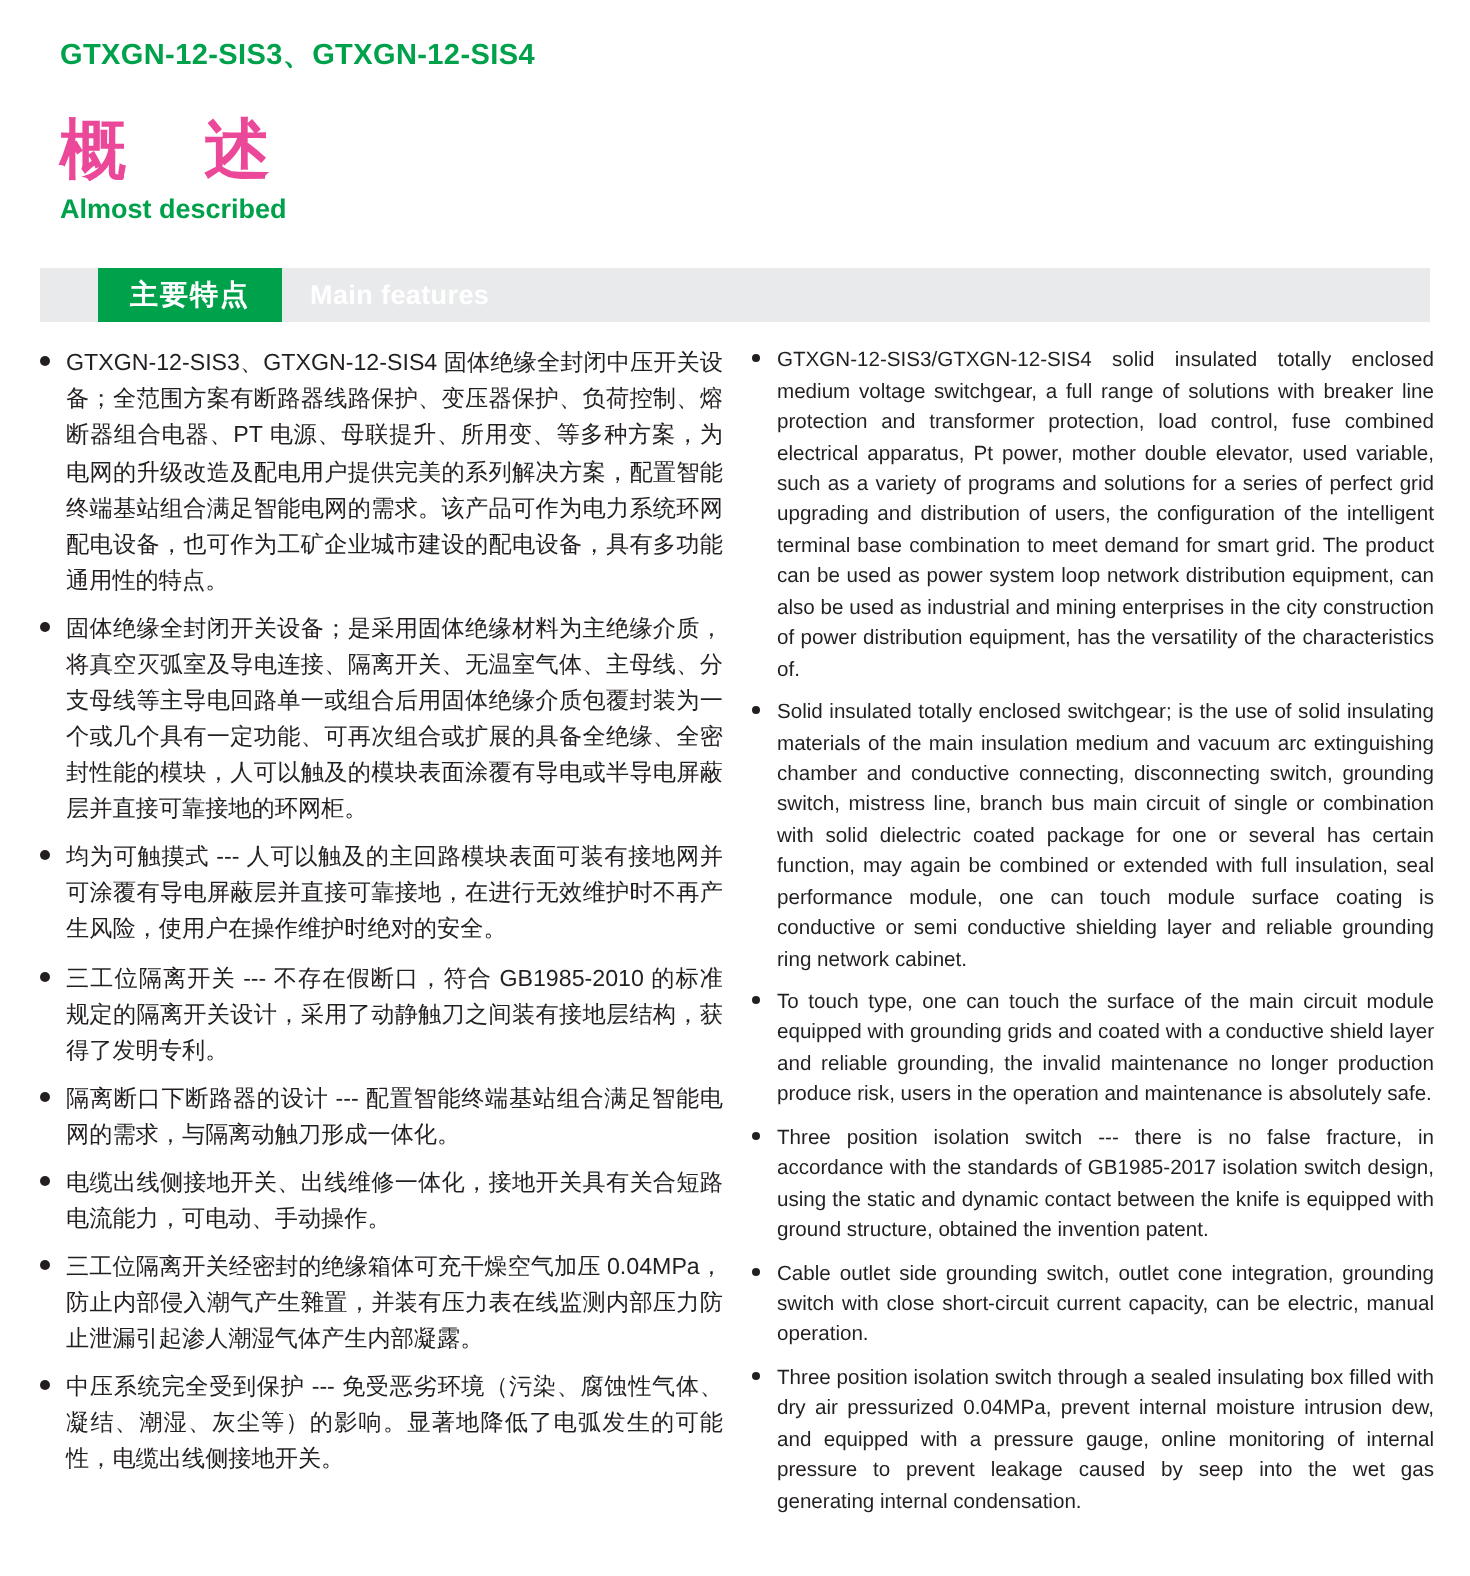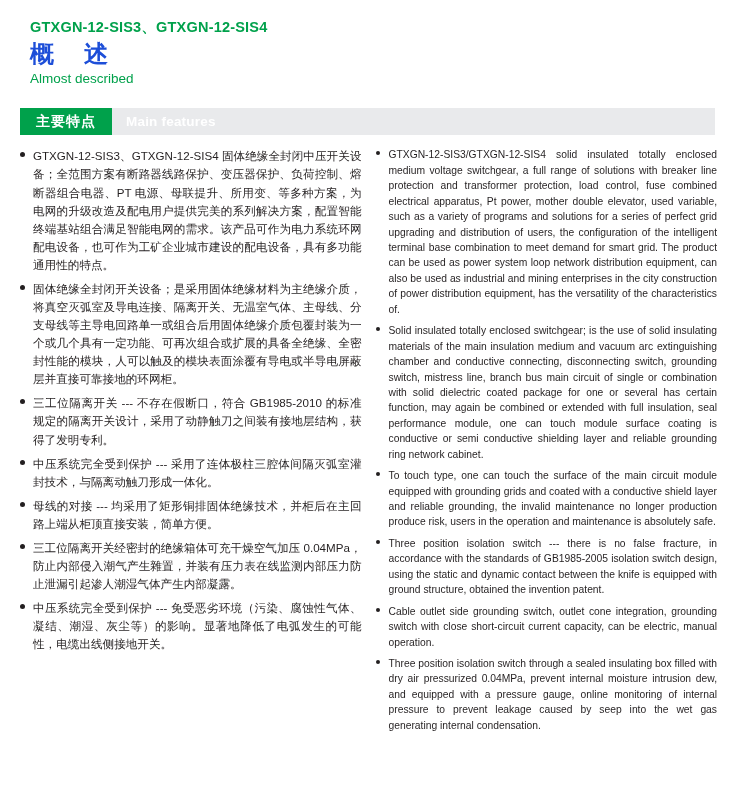--- a/index.html
+++ b/index.html
@@ -25,30 +25,30 @@
   .header {
     padding: 18px 0 0 30px;
   }
   .model-line {
     font-size: 14.5px;
     font-weight: bold;
     color: #00a14b;
     letter-spacing: 0.2px;
   }
   .title-cn {
-    font-size: 24px;
+    font-size: 33px;
     font-weight: bold;
-    color: #1d4ed8;
-    margin-top: 4px;
+    color: #ec4899;
+    margin-top: 20px;
     letter-spacing: 3px;
     line-height: 1.1;
   }
   .title-en {
     font-size: 13.5px;
-    font-weight: normal;
+    font-weight: bold;
     color: #00a14b;
     margin-top: 4px;
   }
   
   .section-bar {
     margin: 22px 20px 0 20px;
     height: 27px;
     background: #e9eaec;
     display: flex;
     align-items: stretch;
@@ -56,20 +56,21 @@
   }
   .section-bar .tab-cn {
     background: #00a14b;
     color: #ffffff;
     font-size: 14px;
     font-weight: bold;
     padding: 0 16px;
     display: flex;
     align-items: center;
     letter-spacing: 1px;
+    margin-left: 29px;
   }
   .section-bar .tab-en {
     color: #ffffff;
     font-size: 13.5px;
     font-weight: bold;
     padding: 0 14px;
     display: flex;
     align-items: center;
     letter-spacing: 0.2px;
   }
@@ -134,34 +135,35 @@
   <div class="section-bar">
     <div class="tab-cn">主要特点</div>
     <div class="tab-en">Main features</div>
   </div>
 
   <div class="columns">
     <div class="col col-cn">
       <ul class="bullets">
         <li>GTXGN-12-SIS3、GTXGN-12-SIS4 固体绝缘全封闭中压开关设备；全范围方案有断路器线路保护、变压器保护、负荷控制、熔断器组合电器、PT 电源、母联提升、所用变、等多种方案，为电网的升级改造及配电用户提供完美的系列解决方案，配置智能终端基站组合满足智能电网的需求。该产品可作为电力系统环网配电设备，也可作为工矿企业城市建设的配电设备，具有多功能通用性的特点。</li>
         <li>固体绝缘全封闭开关设备；是采用固体绝缘材料为主绝缘介质，将真空灭弧室及导电连接、隔离开关、无温室气体、主母线、分支母线等主导电回路单一或组合后用固体绝缘介质包覆封装为一个或几个具有一定功能、可再次组合或扩展的具备全绝缘、全密封性能的模块，人可以触及的模块表面涂覆有导电或半导电屏蔽层并直接可靠接地的环网柜。</li>
+        <li>均为可触摸式 --- 人可以触及的主回路模块表面可装有接地网并可涂覆有导电屏蔽层并直接可靠接地，在进行无效维护时不再产生风险，使用户在操作维护时绝对的安全。</li>
         <li>三工位隔离开关 --- 不存在假断口，符合 GB1985-2010 的标准规定的隔离开关设计，采用了动静触刀之间装有接地层结构，获得了发明专利。</li>
-        <li>中压系统完全受到保护 --- 采用了连体极柱三腔体间隔灭弧室灌封技术，与隔离动触刀形成一体化。</li>
-        <li>母线的对接 --- 均采用了矩形铜排固体绝缘技术，并柜后在主回路上端从柜顶直接安装，简单方便。</li>
+        <li>隔离断口下断路器的设计 --- 配置智能终端基站组合满足智能电网的需求，与隔离动触刀形成一体化。</li>
+        <li>电缆出线侧接地开关、出线维修一体化，接地开关具有关合短路电流能力，可电动、手动操作。</li>
         <li>三工位隔离开关经密封的绝缘箱体可充干燥空气加压 0.04MPa，防止内部侵入潮气产生雜置，并装有压力表在线监测内部压力防止泄漏引起渗人潮湿气体产生内部凝露。</li>
         <li>中压系统完全受到保护 --- 免受恶劣环境（污染、腐蚀性气体、凝结、潮湿、灰尘等）的影响。显著地降低了电弧发生的可能性，电缆出线侧接地开关。</li>
 
       </ul>
     </div>
     <div class="col col-en">
       <ul class="bullets">
         <li>GTXGN-12-SIS3/GTXGN-12-SIS4 solid insulated totally enclosed medium voltage switchgear, a full range of solutions with breaker line protection and transformer protection, load control, fuse combined electrical apparatus, Pt power, mother double elevator, used variable, such as a variety of programs and solutions for a series of perfect grid upgrading and distribution of users, the configuration of the intelligent terminal base combination to meet demand for smart grid. The product can be used as power system loop network distribution equipment, can also be used as industrial and mining enterprises in the city construction of power distribution equipment, has the versatility of the characteristics of.</li>
         <li>Solid insulated totally enclosed switchgear; is the use of solid insulating materials of the main insulation medium and vacuum arc extinguishing chamber and conductive connecting, disconnecting switch, grounding switch, mistress line, branch bus main circuit of single or combination with solid dielectric coated package for one or several has certain function, may again be combined or extended with full insulation, seal performance module, one can touch module surface coating is conductive or semi conductive shielding layer and reliable grounding ring network cabinet.</li>
         <li>To touch type, one can touch the surface of the main circuit module equipped with grounding grids and coated with a conductive shield layer and reliable grounding, the invalid maintenance no longer production produce risk, users in the operation and maintenance is absolutely safe.</li>
-        <li>Three position isolation switch --- there is no false fracture, in accordance with the standards of GB1985-2005 isolation switch design, using the static and dynamic contact between the knife is equipped with ground structure, obtained the invention patent.</li>
+        <li>Three position isolation switch --- there is no false fracture, in accordance with the standards of GB1985-2017 isolation switch design, using the static and dynamic contact between the knife is equipped with ground structure, obtained the invention patent.</li>
         <li>Cable outlet side grounding switch, outlet cone integration, grounding switch with close short-circuit current capacity, can be electric, manual operation.</li>
         <li>Three position isolation switch through a sealed insulating box filled with dry air pressurized 0.04MPa, prevent internal moisture intrusion dew, and equipped with a pressure gauge, online monitoring of internal pressure to prevent leakage caused by seep into the wet gas generating internal condensation.</li>
 
       </ul>
     </div>
   </div>
 
 </div>
 
 </body></html>

